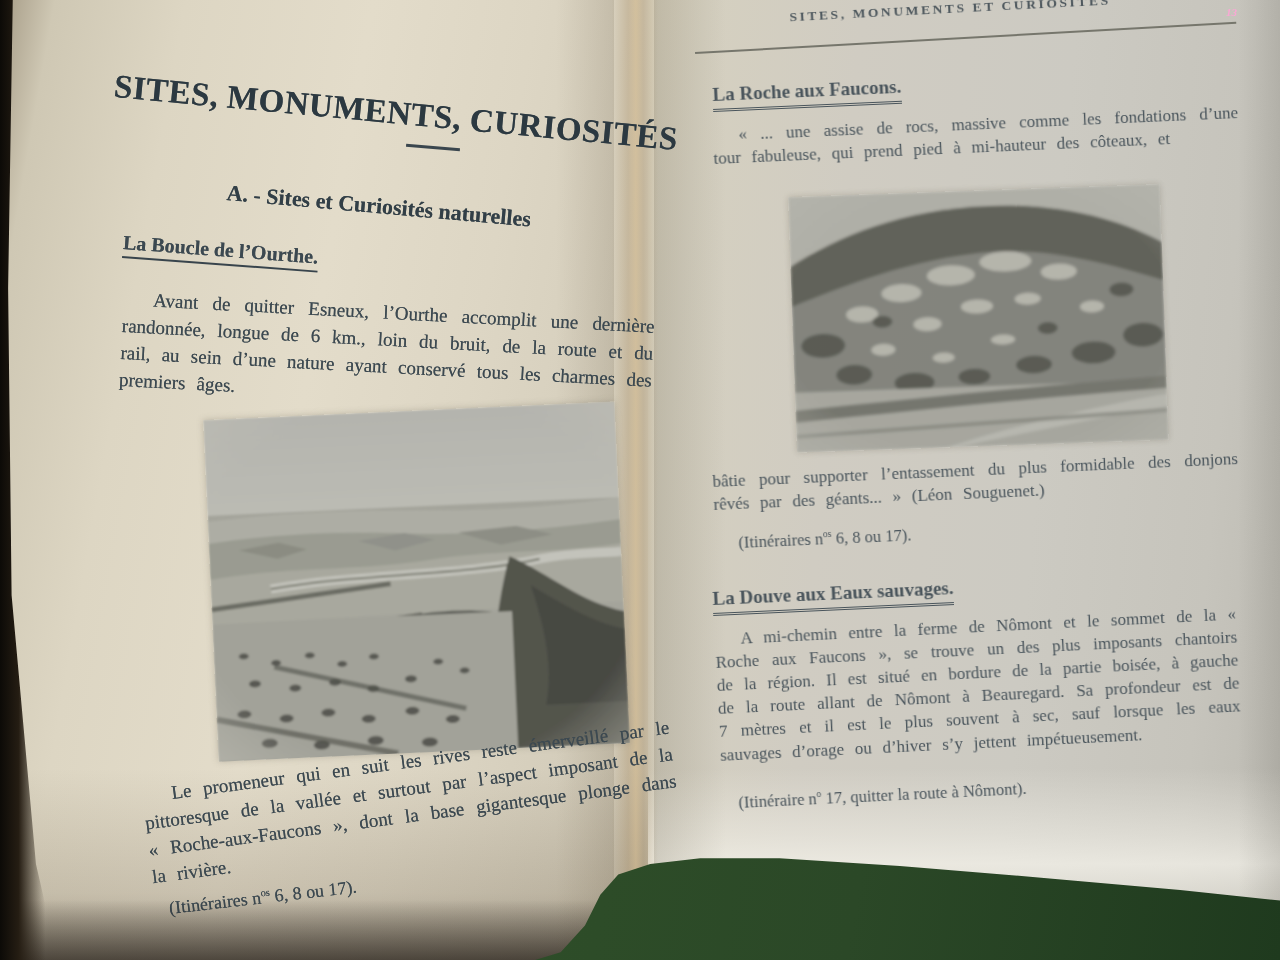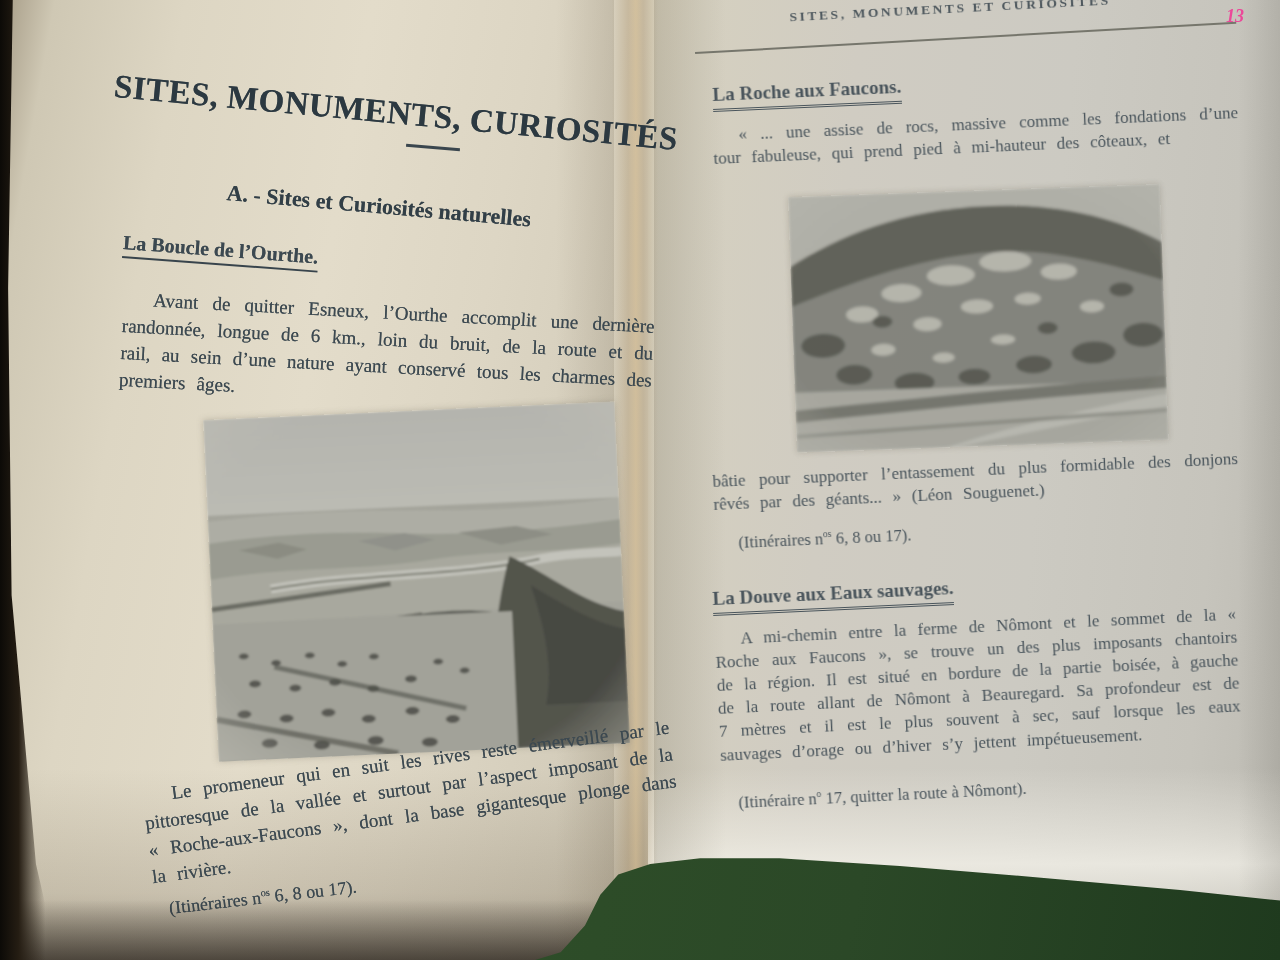--- a/index.html
+++ b/index.html
@@ -59,21 +59,21 @@
     border-bottom:1.5px solid #49545b;padding-bottom:1px;}
   .h-section-r .u2{display:inline-block;border-bottom:1.5px solid #49545b;padding-bottom:2.5px;}
   .para{font-size:19px;line-height:1.42;text-align:justify;word-spacing:.34em;text-indent:30px;}
   .para-r{font-size:17px;line-height:1.36;text-align:justify;word-spacing:.38em;text-indent:26px;}
   .no-indent{text-indent:0;}
   .itin{font-size:18px;white-space:nowrap;}
   .itin-r{font-size:16.5px;white-space:nowrap;}
   sup{font-size:.58em;}
   .running-header{font-size:13.5px;font-weight:bold;letter-spacing:2.6px;color:#4e585e;white-space:nowrap;text-align:center;}
   .header-rule{position:absolute;z-index:3;height:1.6px;background:#767California 20px;background:#76766c;}
-  .page-num{font-size:18px;font-weight:bold;color:#ec4899;font-style:italic;}
+  .page-num{font-size:11px;font-weight:bold;color:#f9a8d4;font-style:italic;}
   
   .photo{position:absolute;z-index:3;box-shadow:0 0 6px rgba(120,115,100,.35);}
   .photo svg{display:block;}
 </style>
 </head>
 <body>
 
 <div class="canvas">
 
   <div class="page left-page"></div>

